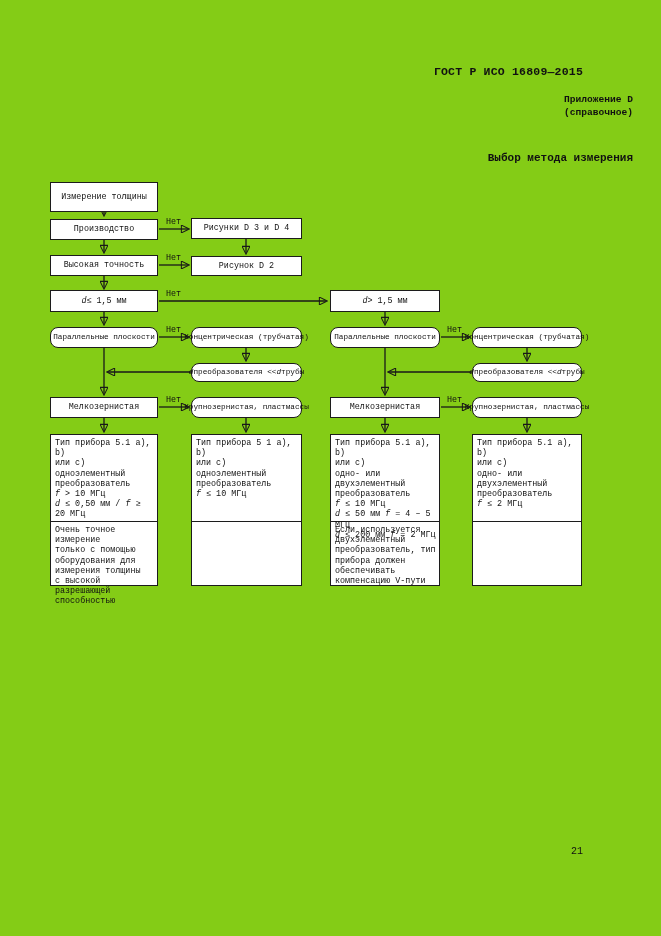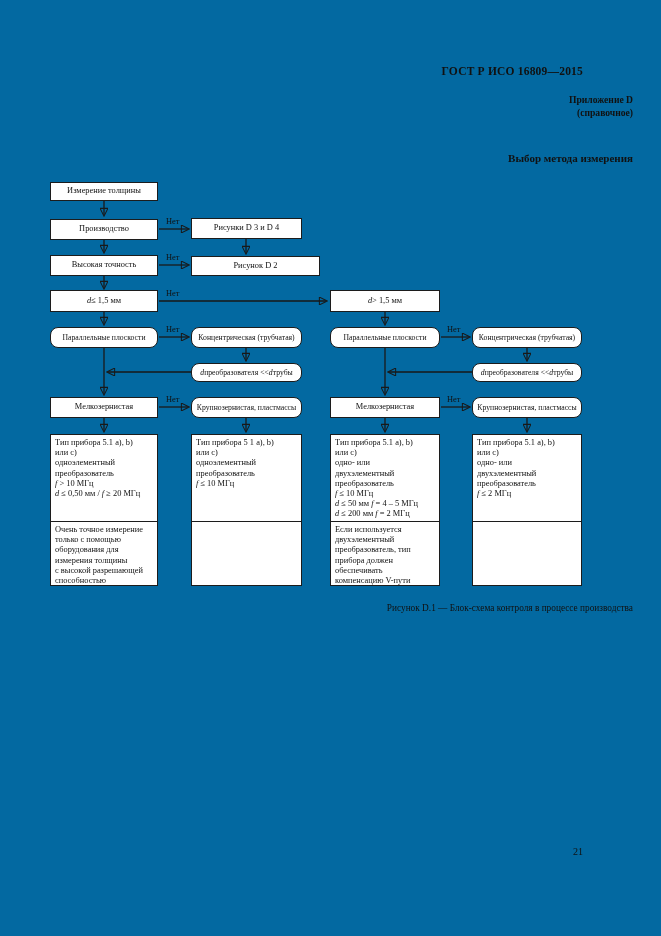--- a/index.html
+++ b/index.html
@@ -1,18 +1,18 @@
 <!DOCTYPE html>
 <html><head>
 <meta charset="utf-8">
 <style>
   html,body { margin:0; padding:0; background:#ffffff; }
   .page {
-    position:relative; width:661px; height:936px; background:#0369a1;
-    font-family:Liberation Serif, serif; color:#111;
+    position:relative; width:661px; height:936px; background:#84cc16;
+    font-family:Liberation Mono, monospace; color:#111;
     overflow:hidden;
   }
   .doc-header {
     position:absolute; top:65px; right:78px;
     font-size:11.5px; font-weight:bold; letter-spacing:0.2px;
   }
   .center-line { position:absolute; left:0; right:28px; text-align:right;margin-left:41px; }
   .appendix-title   { top:94px;  font-size:9.6px; font-weight:bold; }
   .appendix-subtitle{ top:107px; font-size:9.6px; font-weight:bold;padding-left:8px; }
   .section-title    { top:152px; font-size:11px;  font-weight:bold; }
@@ -82,29 +82,29 @@
         <path d="M159 301 H326" marker-end="url(#ah)"></path>
         <path d="M159 337 H188" marker-end="url(#ah)"></path>
         <path d="M159 407 H188" marker-end="url(#ah)"></path>
         <path d="M441 337 H469" marker-end="url(#ah)"></path>
         <path d="M441 407 H469" marker-end="url(#ah)"></path>
         <path d="M191 372 H108" marker-end="url(#ah)"></path>
         <path d="M472 372 H389" marker-end="url(#ah)"></path>
       </g>
     </svg>
 
-    <div class="nd" style="left:50px;top:182px;width:108px;height:19px">Измерение толщины</div>
+    <div class="nd" style="left:50px;top:182px;width:108px;height:30px">Измерение толщины</div>
     <div class="nd" style="left:50px;top:219px;width:108px;height:21px">Производство</div>
     <div class="nd" style="left:50px;top:255px;width:108px;height:21px">Высокая точность</div>
     <div class="nd" style="left:50px;top:290px;width:108px;height:22px"><i>d</i> ≤ 1,5 мм</div>
     <div class="nd sm" style="left:50px;top:327px;width:108px;height:21px">Параллельные плоскости</div>
     <div class="nd" style="left:50px;top:397px;width:108px;height:21px">Мелкозернистая</div>
 
     <div class="nd" style="left:191px;top:218px;width:111px;height:21px">Рисунки D 3 и D 4</div>
-    <div class="nd" style="left:191px;top:256px;width:129px;height:20px">Рисунок D 2</div>
+    <div class="nd" style="left:191px;top:256px;width:111px;height:20px">Рисунок D 2</div>
     <div class="nd sm" style="left:191px;top:327px;width:111px;height:21px">Концентрическая (трубчатая)</div>
     <div class="nd sm" style="left:191px;top:363px;width:111px;height:19px"><i>d</i> преобразователя &lt;&lt; <i>d</i> трубы</div>
     <div class="nd sm" style="left:191px;top:397px;width:111px;height:21px">Крупнозернистая, пластмассы</div>
 
     <div class="nd" style="left:330px;top:290px;width:110px;height:22px"><i>d</i> &gt; 1,5 мм</div>
     <div class="nd sm" style="left:330px;top:327px;width:110px;height:21px">Параллельные плоскости</div>
     <div class="nd" style="left:330px;top:397px;width:110px;height:21px">Мелкозернистая</div>
 
     <div class="nd sm" style="left:472px;top:327px;width:110px;height:21px">Концентрическая (трубчатая)</div>
     <div class="nd sm" style="left:472px;top:363px;width:110px;height:19px"><i>d</i> преобразователя &lt;&lt; <i>d</i> трубы</div>
@@ -130,16 +130,15 @@
       <div class="db-top">Тип прибора 5.1 a), b)<br>или c)<br>одно- или<br>двухэлементный<br>преобразователь<br><i>f</i> ≤ 10 МГц<br><i>d</i> ≤ 50 мм <i>f</i> = 4 – 5 МГц<br><i>d</i> ≤ 200 мм <i>f</i> = 2 МГц</div>
       <div class="db-bot">Если используется<br>двухэлементный<br>преобразователь, тип<br>прибора должен<br>обеспечивать<br>компенсацию V-пути</div>
     </div>
     <div class="db" style="left:472px;top:434px;width:110px">
       <div class="db-top">Тип прибора 5.1 a), b)<br>или c)<br>одно- или<br>двухэлементный<br>преобразователь<br><i>f</i> ≤ 2 МГц</div>
       <div class="db-bot"></div>
     </div>
 
   </div>
 
-  <div class="center-line caption">Рисунок D.1 — Блок-схема контроля в процессе производства</div>
   <div class="page-number">21</div>
 
 </div>
 
 </body></html>

